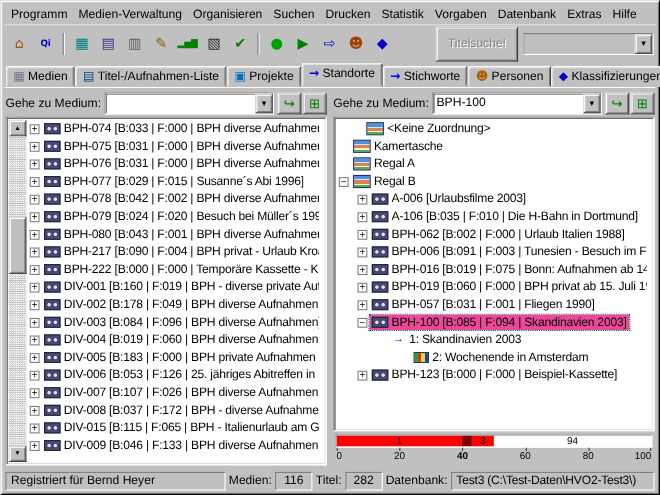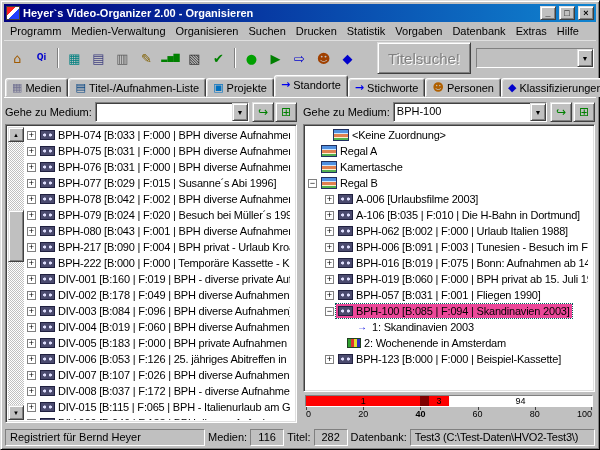--- a/index.html
+++ b/index.html
@@ -8,21 +8,21 @@
   .titlebar{flex:0 0 18px;background:linear-gradient(90deg,#000080,#1084d0);display:flex;align-items:center;padding:0 2px;gap:3px;}
   .app-icon{width:14px;height:14px;flex:0 0 14px;background:linear-gradient(135deg,#ff2020 0 34%,#ffffff 34% 55%,#2040ff 55%);border:1px solid #404040;}
   .title-text{color:#fff;font-weight:bold;flex:1;white-space:nowrap;overflow:hidden;}
   .tb-btn{width:16px;height:14px;background:#c0c0c0;border:1px solid;border-color:#dfdfdf #404040 #404040 #dfdfdf;box-shadow:inset 1px 1px 0 #fff,inset -1px -1px 0 #808080;font-size:9px;font-weight:bold;display:flex;align-items:center;justify-content:center;line-height:1;font-family:"Liberation Sans",sans-serif;}
   .menubar{flex:0 0 18px;display:flex;align-items:center;padding-left:1px;}
   .menu-item{padding:2px 5px;white-space:nowrap;}
   .toolbar{flex:0 0 28px;display:flex;align-items:center;border-top:1px solid #dfdfdf;padding:1px 2px;gap:1px;}
   .tb-icons{display:flex;align-items:center;gap:1px;}
   .tool-btn{width:23px;height:22px;display:flex;align-items:center;justify-content:center;background:#c0c0c0;border:1px solid #c0c0c0;font-size:13px;line-height:1;font-family:"DejaVu Sans",sans-serif;}
   .tb-sep{width:2px;height:20px;border-left:1px solid #808080;border-right:1px solid #fff;margin:0 3px;}
-  .titelsuche-btn{margin-left:auto;height:32px;padding:0 10px;background:#c0c0c0;border:1px solid;border-color:#dfdfdf #404040 #404040 #dfdfdf;box-shadow:inset 1px 1px 0 #fff,inset -1px -1px 0 #808080;color:#808080;text-shadow:1px 1px 0 #fff;font-size:15px;font-family:"Liberation Sans",sans-serif;}
+  .titelsuche-btn{margin-left:auto;height:32px;padding:0 10px;background:#c0c0c0;border:1px solid;border-color:#dfdfdf #404040 #404040 #dfdfdf;box-shadow:inset 1px 1px 0 #fff,inset -1px -1px 0 #808080;color:#808080;text-shadow:1px 1px 0 #fff;font-size:11px;font-family:"Liberation Sans",sans-serif;}
   .combo{display:flex;height:20px;border:1px solid;border-color:#808080 #fff #fff #808080;box-shadow:inset 1px 1px 0 #404040;background:#fff;align-items:stretch;}
   .combo-text{flex:1;min-width:0;padding:2px 3px;white-space:nowrap;overflow:hidden;}
   .combo-arrow{width:16px;flex:0 0 16px;background:#c0c0c0;border:1px solid;border-color:#dfdfdf #404040 #404040 #dfdfdf;box-shadow:inset 1px 1px 0 #fff,inset -1px -1px 0 #808080;display:flex;align-items:center;justify-content:center;font-size:7px;}
   .toolbar-combo{width:118px;flex:0 0 118px;margin-left:4px;}
   .toolbar-combo .combo-text{background:#c0c0c0;}
   .tabrow{flex:0 0 22px;display:flex;align-items:flex-end;padding:0 1px;position:relative;z-index:2;}
   .tab{height:19px;display:flex;align-items:center;gap:3px;padding:0 6px;background:#c0c0c0;border:1px solid;border-color:#fff #404040 transparent #fff;border-radius:3px 3px 0 0;box-shadow:inset 1px 1px 0 #dfdfdf,inset -1px 0 0 #808080;white-space:nowrap;}
   .tab.active{height:22px;padding-bottom:3px;margin-top:-2px;z-index:3;}
   .tab-icon{font-size:11px;line-height:1;font-weight:bold;font-family:"DejaVu Sans",sans-serif;}
   .main{flex:1;min-height:0;display:flex;gap:6px;padding:2px 1px 2px;border-top:1px solid #fff;}
@@ -58,27 +58,20 @@
   .status-cell{height:17px;border:1px solid;border-color:#808080 #fff #fff #808080;display:flex;align-items:center;padding:0 4px;white-space:nowrap;overflow:hidden;}
   .cell-reg{width:200px;flex:0 0 200px;}
   .cell-num{width:34px;flex:0 0 34px;justify-content:center;}
   .cell-db{flex:1;min-width:0;letter-spacing:-0.2px;}
   .status-label{white-space:nowrap;flex:0 0 auto;}
 </style>
 </head>
 <body>
 
 <div class="window">
-  <div class="titlebar">
-    <span class="app-icon"></span>
-    <span class="title-text">Heyer`s Video-Organizer 2.00 - Organisieren</span>
-    <button class="tb-btn">_</button>
-    <button class="tb-btn">□</button>
-    <button class="tb-btn">×</button>
-  </div>
 
   <div class="menubar" id="menubar">
       <span class="menu-item">Programm</span>
       <span class="menu-item">Medien-Verwaltung</span>
       <span class="menu-item">Organisieren</span>
       <span class="menu-item">Suchen</span>
       <span class="menu-item">Drucken</span>
       <span class="menu-item">Statistik</span>
       <span class="menu-item">Vorgaben</span>
       <span class="menu-item">Datenbank</span>
@@ -356,28 +349,28 @@
               <span class="expand" style="visibility: hidden;"></span>
               <span class="rc">
                 <span class="shelf-icon"></span>
                 <span class="row-label">&lt;Keine Zuordnung&gt;</span>
               </span>
             </div>
             <div class="lrow" style="padding-left: 2px;">
               <span class="expand" style="visibility: hidden;"></span>
               <span class="rc">
                 <span class="shelf-icon"></span>
-                <span class="row-label">Regal A</span>
+                <span class="row-label">Kamertasche</span>
               </span>
             </div>
             <div class="lrow" style="padding-left: 2px;">
               <span class="expand" style="visibility: hidden;"></span>
               <span class="rc">
                 <span class="shelf-icon"></span>
-                <span class="row-label">Kamertasche</span>
+                <span class="row-label">Regal A</span>
               </span>
             </div>
             <div class="lrow" style="padding-left: 2px;">
               <span class="expand">−</span>
               <span class="rc">
                 <span class="shelf-icon"></span>
                 <span class="row-label">Regal B</span>
               </span>
             </div>
             <div class="lrow" style="padding-left: 19px;">
@@ -436,21 +429,21 @@
                 <span class="row-label">BPH-100 [B:085 | F:094 | Skandinavien 2003]</span>
               </span>
             </div>
             <div class="lrow" style="padding-left: 36px;">
               <span class="expand" style="visibility: hidden;"></span>
               <span class="rc">
                 <span class="arrow-icon">→</span>
                 <span class="row-label">1: Skandinavien 2003</span>
               </span>
             </div>
-            <div class="lrow" style="padding-left: 28px;">
+            <div class="lrow" style="padding-left: 57px;">
               <span class="expand" style="visibility: hidden;"></span>
               <span class="rc">
                 <span class="film-icon"></span>
                 <span class="row-label">2: Wochenende in Amsterdam</span>
               </span>
             </div>
             <div class="lrow" style="padding-left: 19px;">
               <span class="expand">+</span>
               <span class="rc">
                 <span class="cassette-icon"></span>

